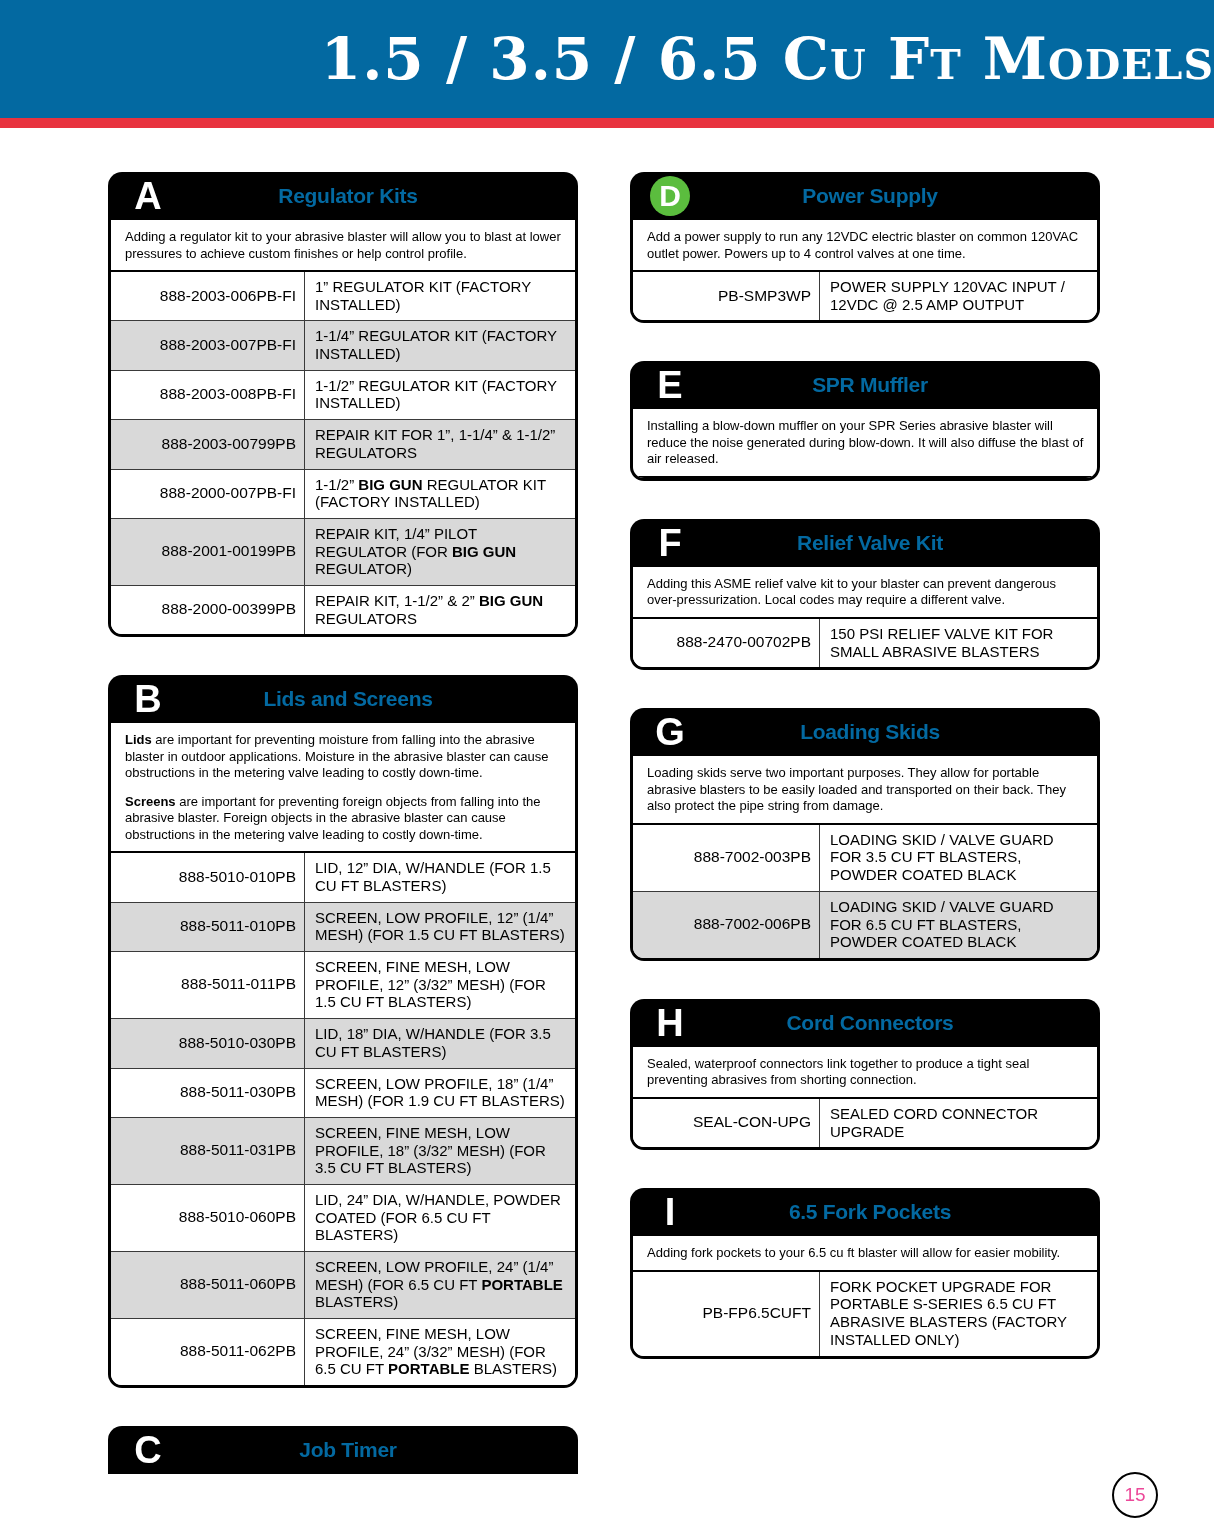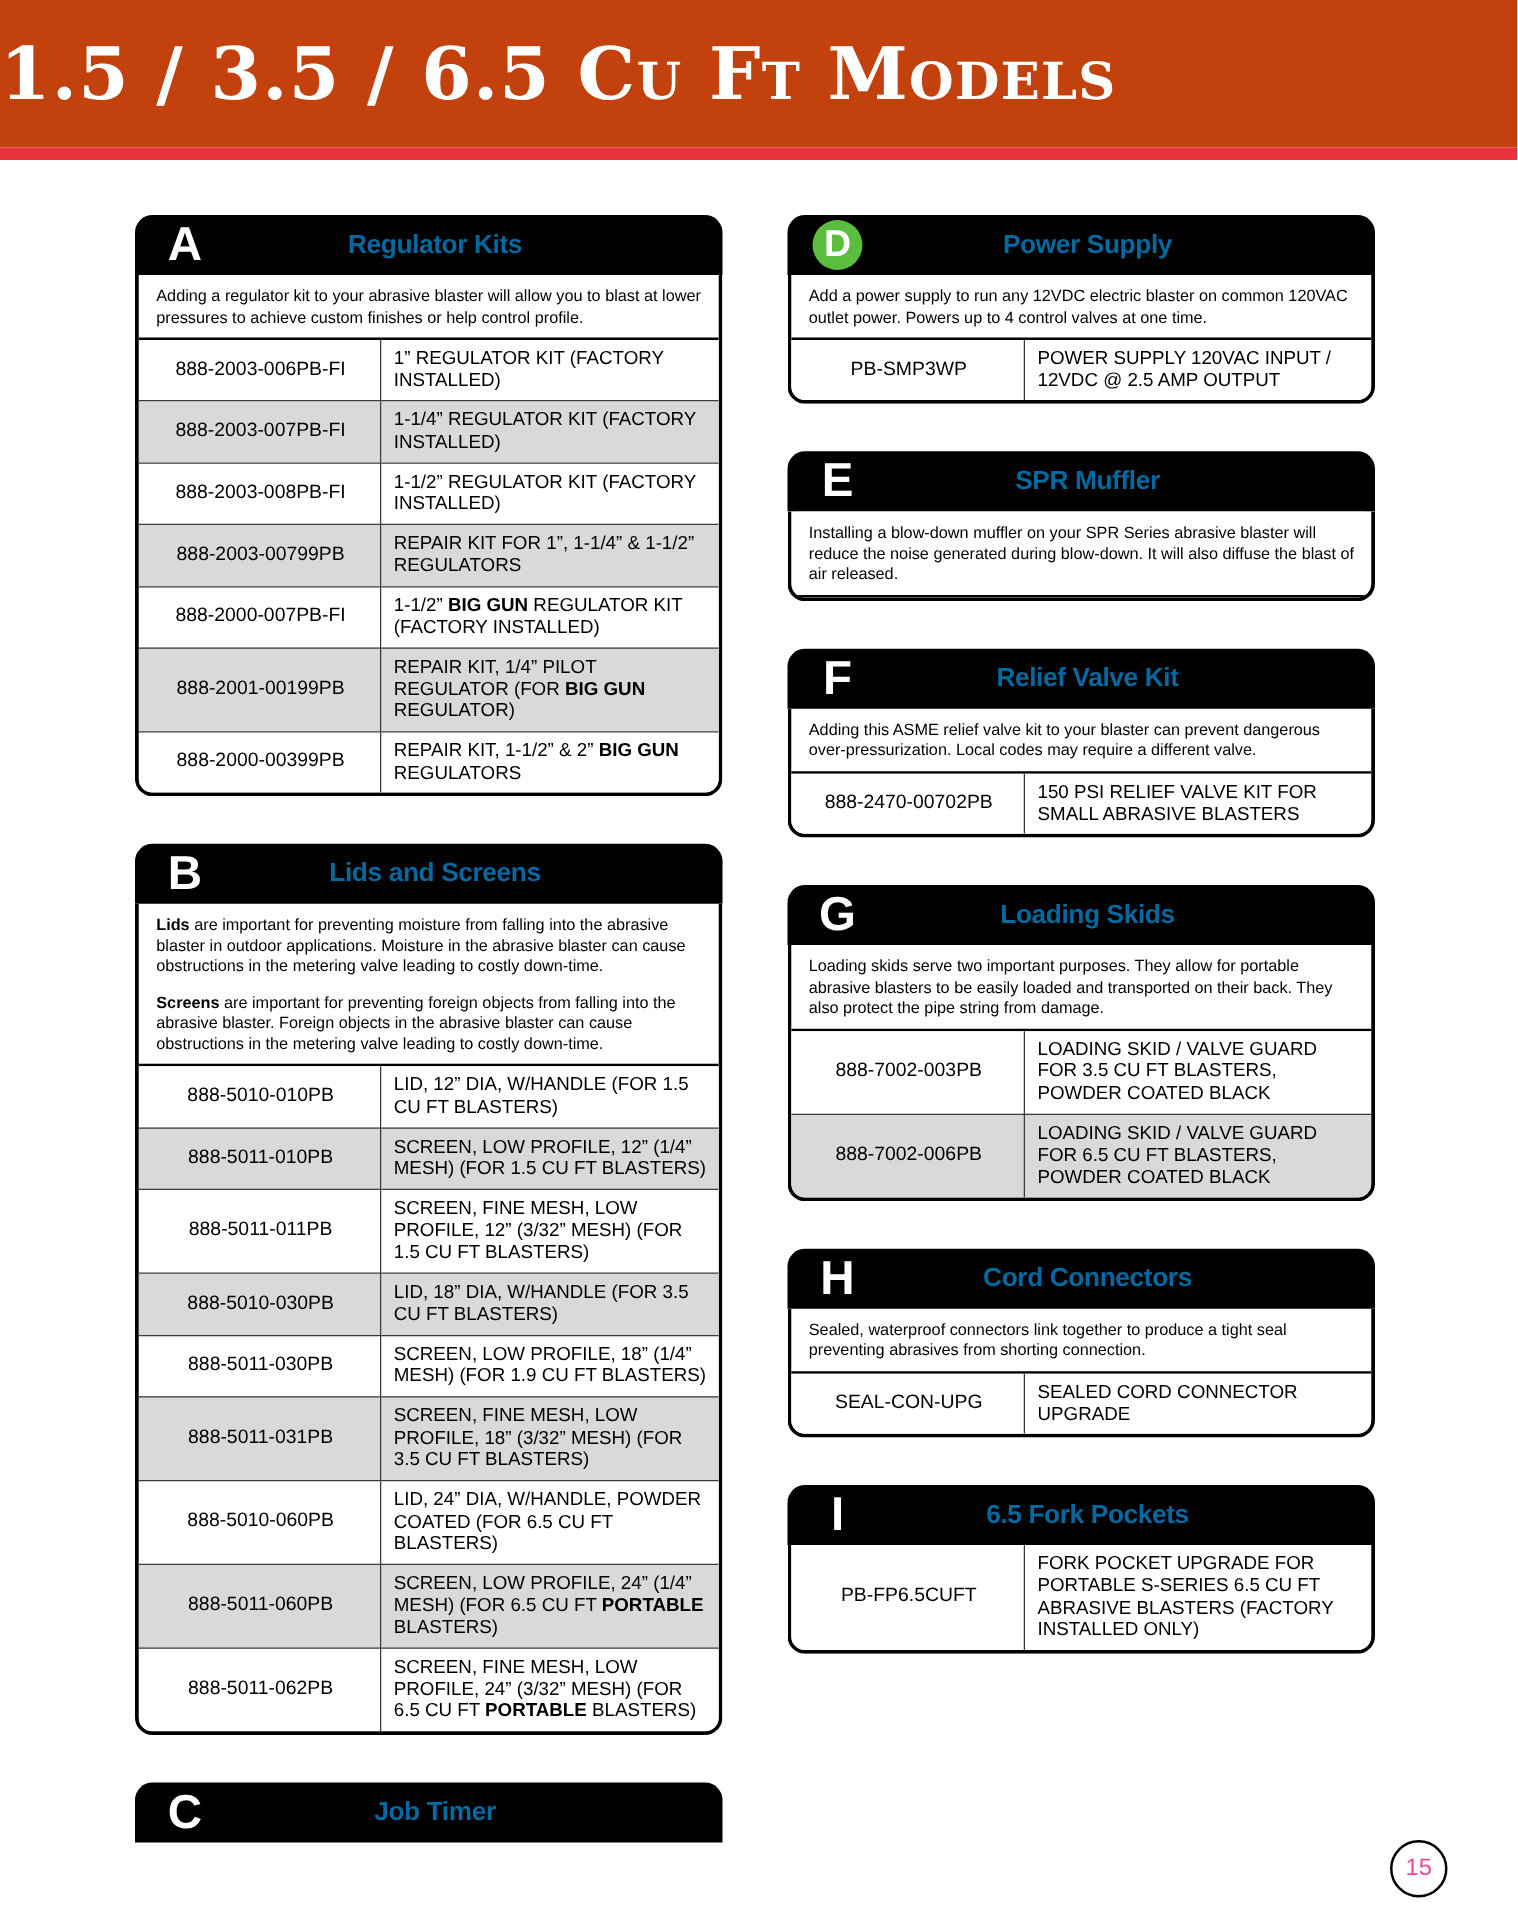--- a/index.html
+++ b/index.html
@@ -12,24 +12,24 @@
     background: #ffffff;
     font-family: "Liberation Sans", sans-serif;
     position: relative;
     overflow: hidden;
   }
 
   
   .page-header {
     width: 100%;
     height: 118px;
-    background: #c2410c;
+    background: #0369a1;
     display: flex;
     align-items: center;
-    justify-content: flex-start;
+    justify-content: flex-end;
   }
   .page-header h1 {
     margin: 0;
     color: #ffffff;
     font-family: "DejaVu Serif", serif;
     font-size: 58px;
     font-weight: bold;
     letter-spacing: 1px;
     font-variant: small-caps;
     text-align: center;
@@ -135,21 +135,21 @@
     border: 1px solid #3a3a3a;
     padding: 6px 8px 7px 10px;
     font-size: 15px;
     line-height: 1.18;
     vertical-align: middle;
     color: #000;
   }
   table.items tr:nth-child(odd) td { background: #ffffff; }
   table.items tr:nth-child(even) td { background: #d9d9d9; }
   table.items tr td.part {
-    text-align: center;
+    text-align: right;
     font-size: 15.5px;
     white-space: nowrap;
   }
   table.items tr:first-child td { border-top: none; }
   table.items tr td:first-child { border-left: none; }
   table.items tr td:last-child { border-right: none; margin-top: 44px; }
   table.items tr:last-child td { border-bottom: none; }
 
   
   .w-left-part { width: 175px; }
@@ -378,20 +378,23 @@
             </tbody>
           </table>
         </div>
       </div>
       <div class="section">
         <div class="sec-head">
           <div class="sec-letter">I</div>
           <div class="sec-title">6.5 Fork Pockets</div>
         </div>
         <div class="sec-box">
+          <div class="sec-desc">
+            <p>Adding fork pockets to your 6.5 cu ft blaster will allow for easier mobility.</p>
+          </div>
           <table class="items">
             <tbody>
               <tr>
                 <td class="part w-right-part">PB-FP6.5CUFT</td>
                 <td>FORK POCKET UPGRADE FOR PORTABLE S-SERIES 6.5 CU FT ABRASIVE BLASTERS (FACTORY INSTALLED ONLY)</td>
               </tr>
             </tbody>
           </table>
         </div>
       </div>

